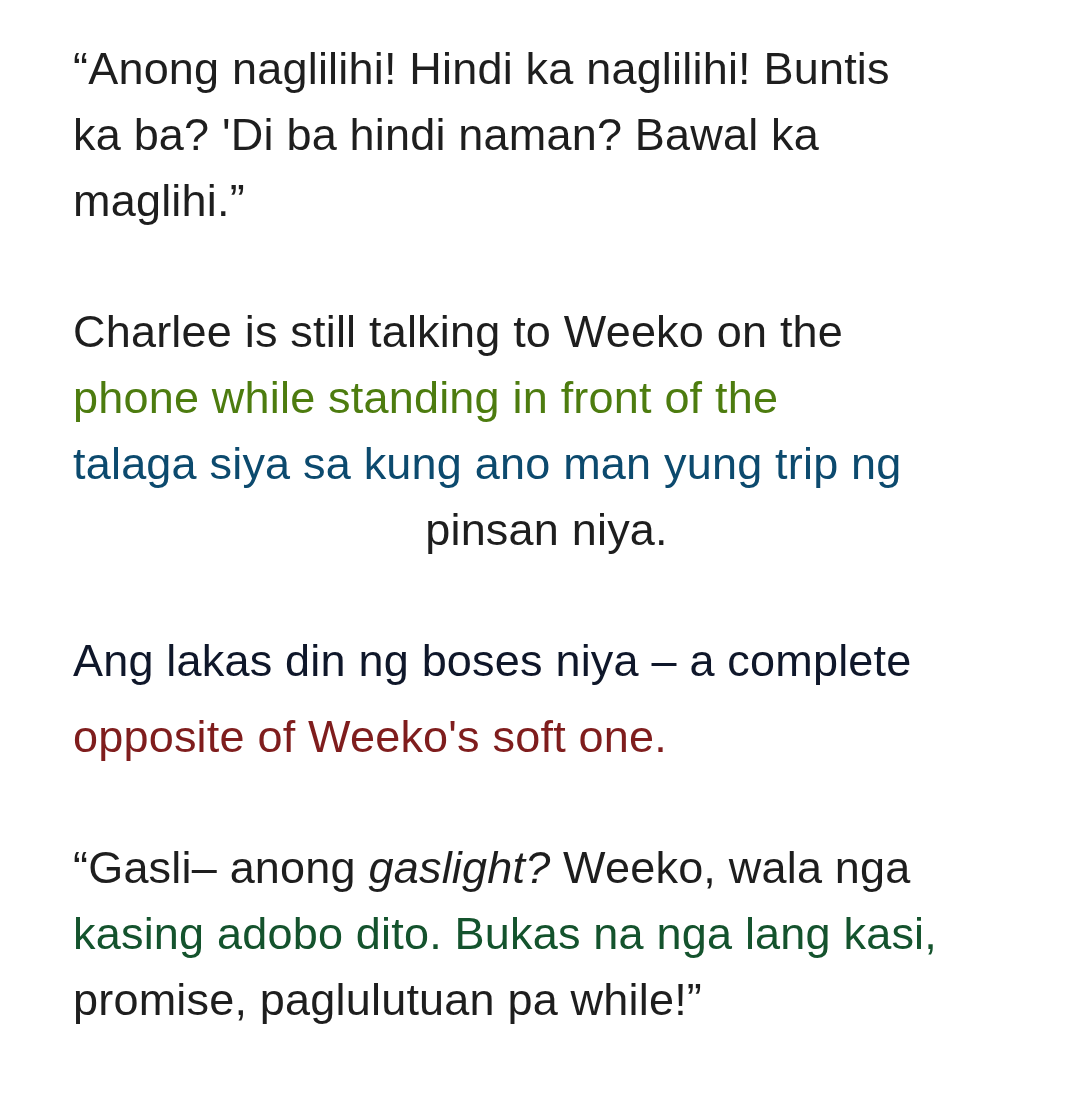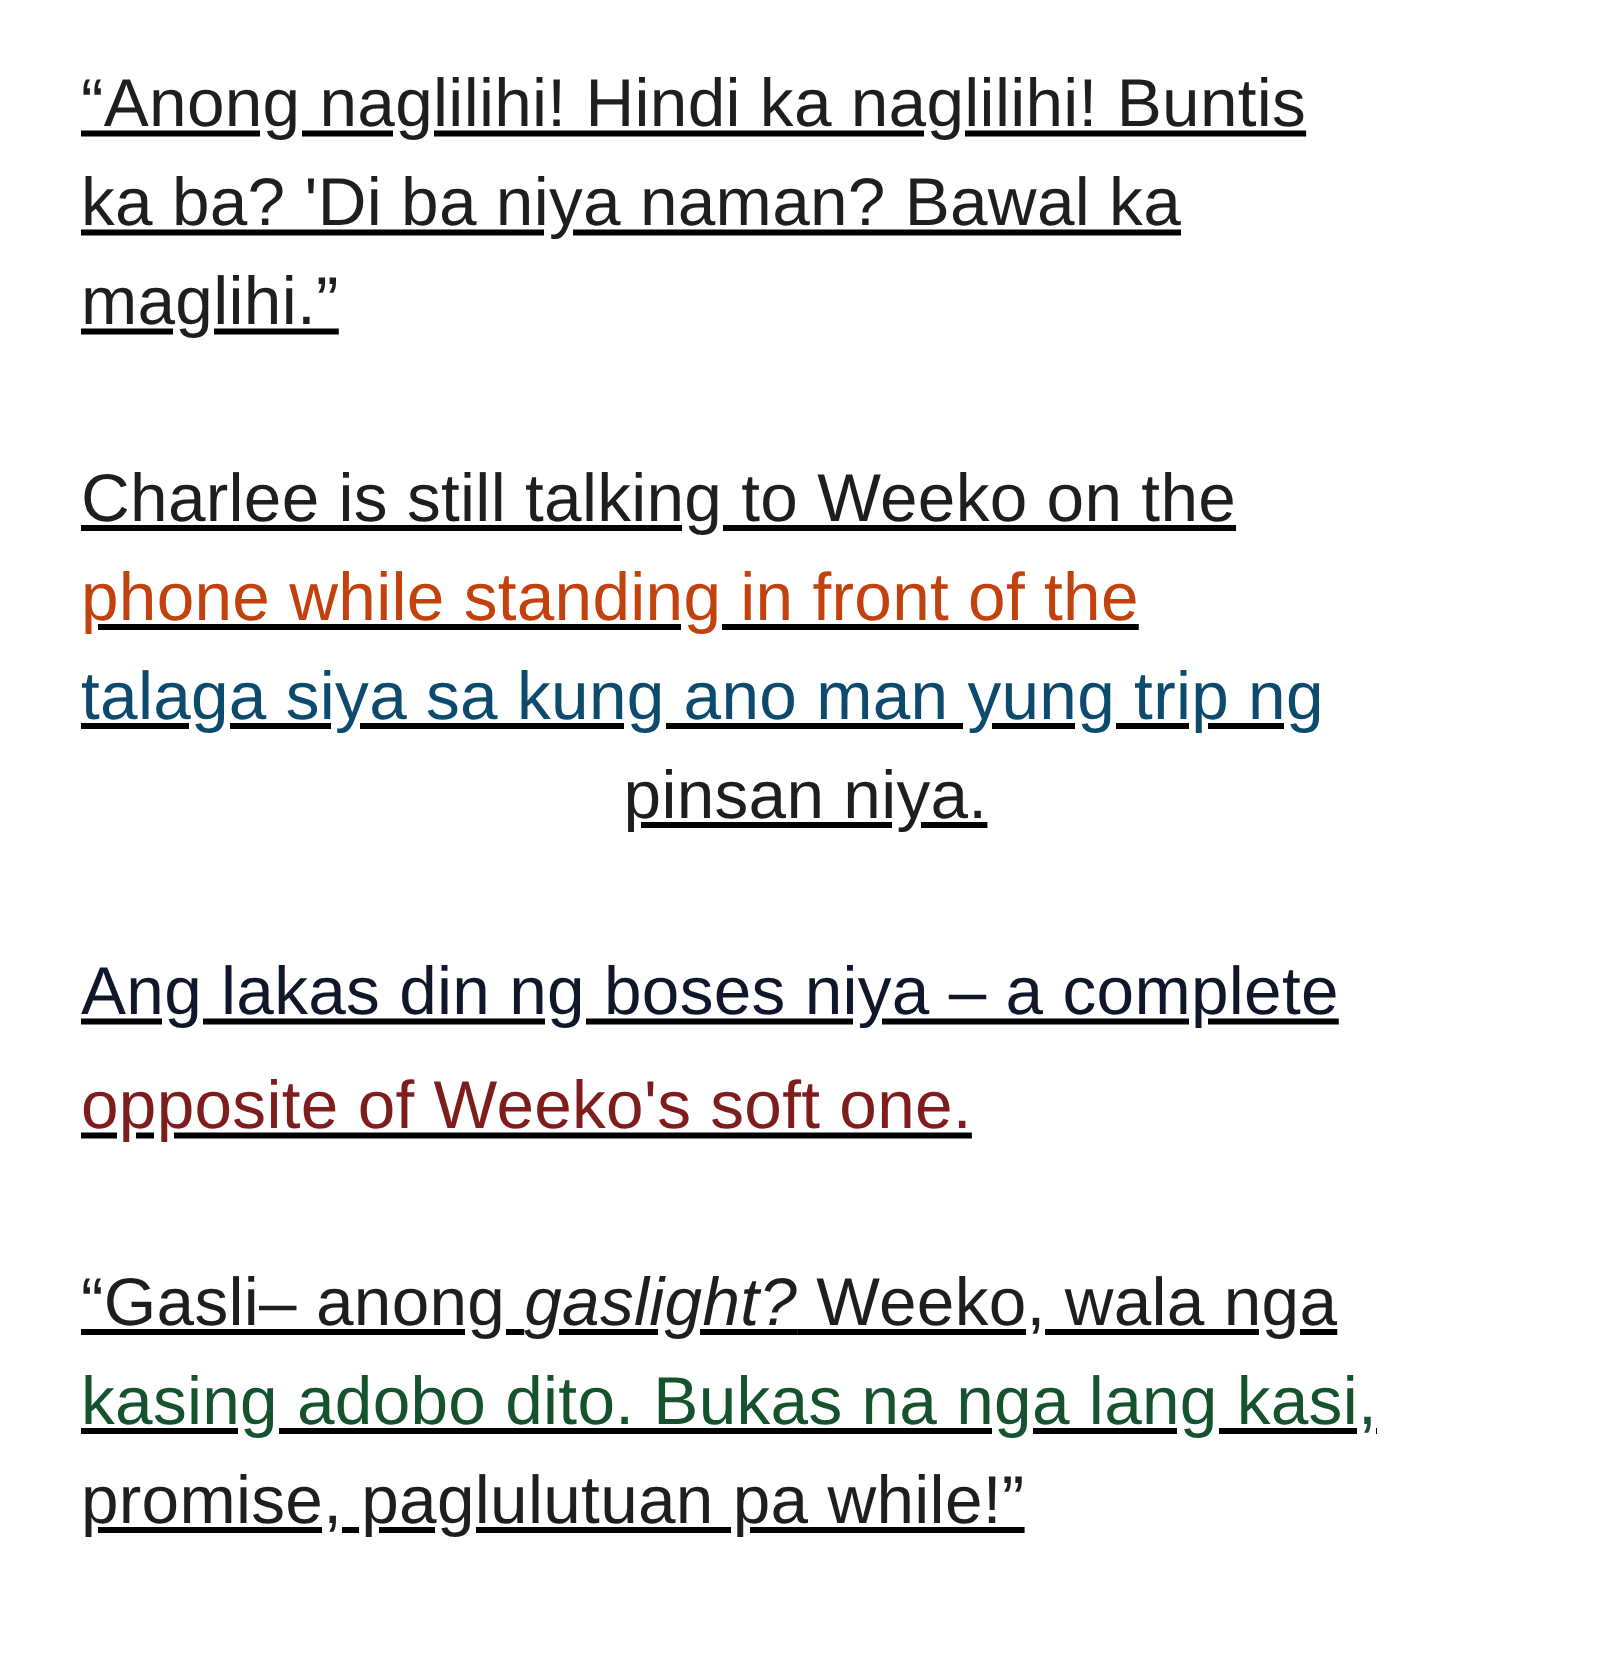--- a/index.html
+++ b/index.html
@@ -10,22 +10,21 @@
   body {
     width: 1080px;
     height: 1108px;
     overflow: hidden;
     font-family: "Liberation Sans", "DejaVu Sans", sans-serif;
   }
   .reader-page {
     box-sizing: border-box;
     width: 1080px;
     height: 1108px;
-    padding: 36px 60px 0 54px;
-    text-decoration: underline;
+    padding: 36px 60px 0 73px;
   }
   .paragraph {
     margin: 0 0 65px 0;
   }
   .paragraph:last-child {
     margin-bottom: 16px;
   }
   .text-line {
     font-size: 45px;
     line-height: 66px;
@@ -36,26 +35,26 @@
   .text-segment { font-style: normal; }
   .text-segment.italic { font-style: italic; }
 </style>
 </head>
 <body style="background: rgb(255, 255, 255);">
 
 <div class="reader-page">
   <div id="story-text">
       <div class="paragraph">
         <div class="text-line" style="color: rgb(30, 30, 30);"><span class="text-segment">“Anong naglilihi! Hindi ka naglilihi! Buntis</span></div>
-        <div class="text-line" style="color: rgb(30, 30, 30);"><span class="text-segment">ka ba? 'Di ba niya naman? Bawal ka</span></div>
+        <div class="text-line" style="color: rgb(30, 30, 30);"><span class="text-segment">ka ba? 'Di ba hindi naman? Bawal ka</span></div>
         <div class="text-line" style="color: rgb(30, 30, 30);"><span class="text-segment">maglihi.”</span></div>
       </div>
       <div class="paragraph">
         <div class="text-line" style="color: rgb(30, 30, 30);"><span class="text-segment">Charlee is still talking to Weeko on the</span></div>
-        <div class="text-line" style="color: #c2410c;"><span class="text-segment">phone while standing in front of the</span></div>
+        <div class="text-line" style="color: #4d7c0f;"><span class="text-segment">phone while standing in front of the</span></div>
         <div class="text-line" style="color: #0c4a6e;"><span class="text-segment">talaga siya sa kung ano man yung trip ng</span></div>
         <div class="text-line" style="color: rgb(30, 30, 30); text-align: center;"><span class="text-segment">pinsan niya.</span></div>
       </div>
       <div class="paragraph">
         <div class="text-line" style="color: #0f172a;"><span class="text-segment">Ang lakas din ng boses niya – a complete</span></div>
         <div class="text-line" style="color: #7f1d1d; margin-top: 10px;"><span class="text-segment">opposite of Weeko's soft one.</span></div>
       </div>
       <div class="paragraph">
         <div class="text-line" style="color: rgb(30, 30, 30);"><span class="text-segment">“Gasli– anong </span><span class="text-segment italic">gaslight?</span><span class="text-segment"> Weeko, wala nga</span></div>
         <div class="text-line" style="color: #14532d;"><span class="text-segment">kasing adobo dito. Bukas na nga lang kasi,</span></div>

